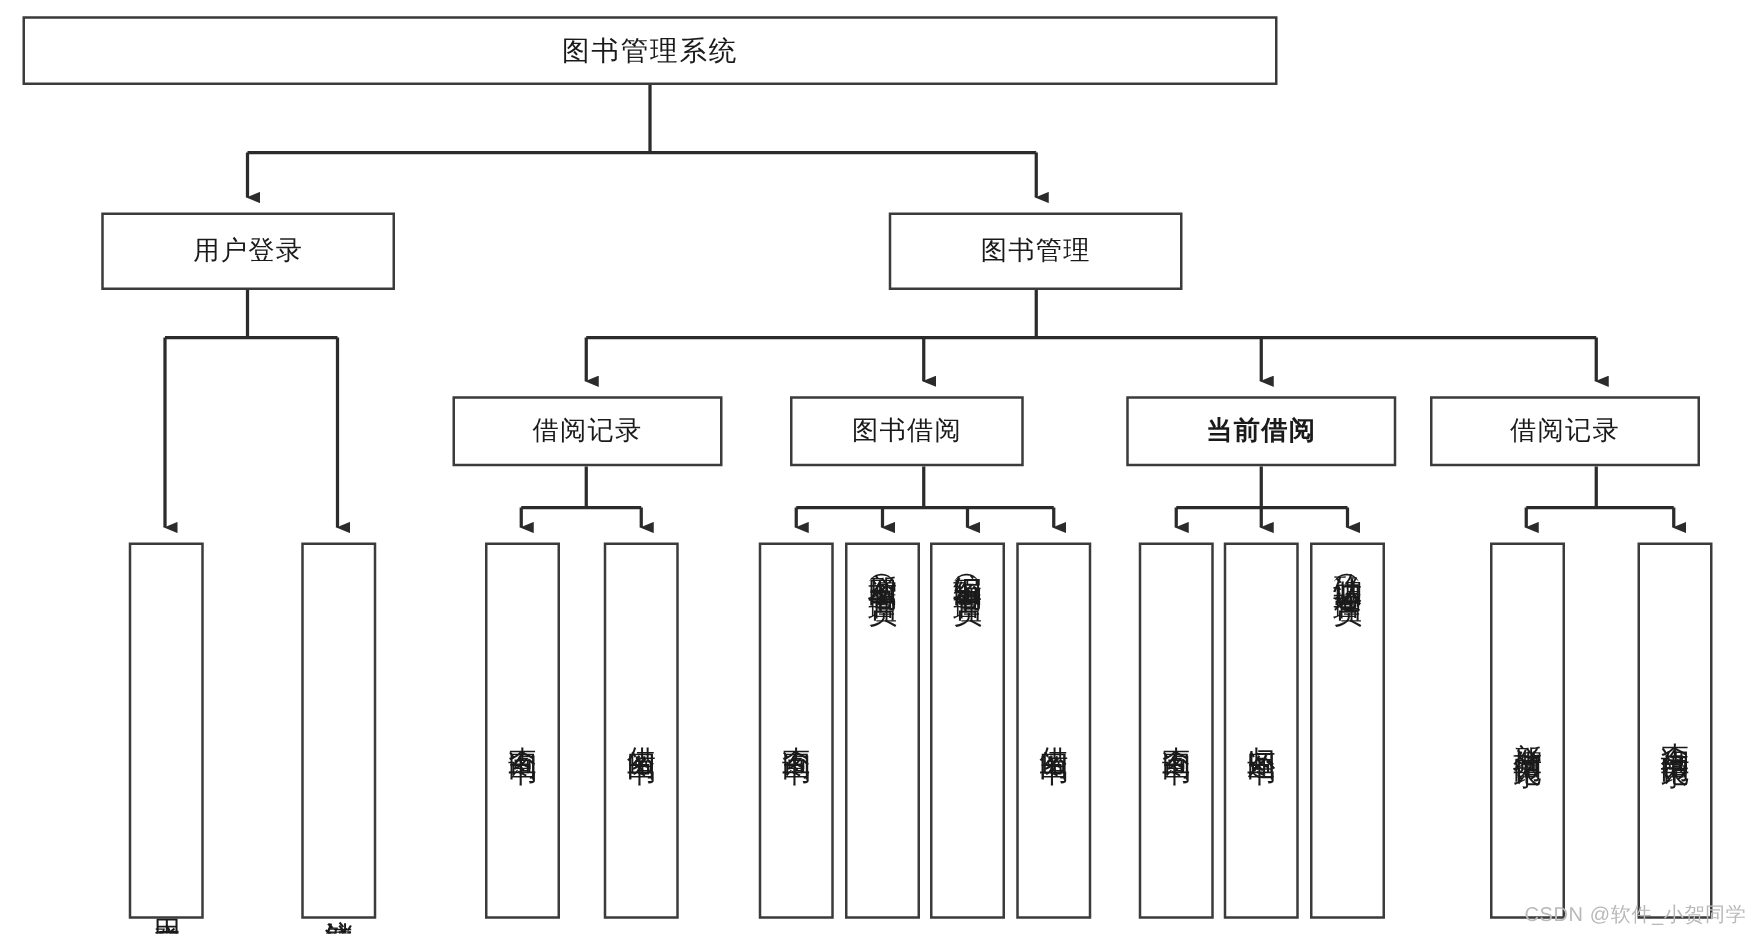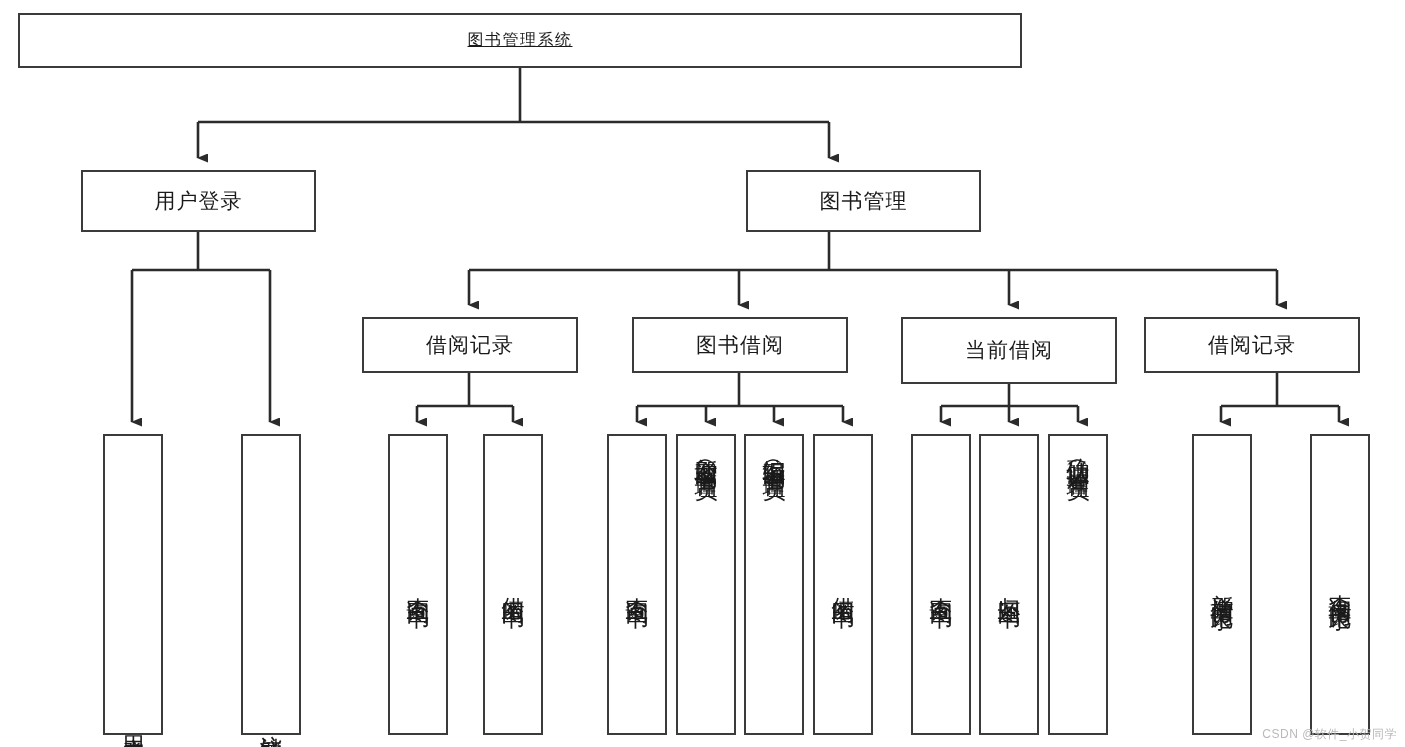--- a/index.html
+++ b/index.html
@@ -42,23 +42,22 @@
     text-align: center;
     line-height: 1.18;
     white-space: pre;
   }
   
   .node.horiz .node-label {
     font-size: 21px;
     letter-spacing: 1px;
   }
   .node.root .node-label {
-    font-size: 16px;
+    font-size: 22px;
     letter-spacing: 1.5px;
-    text-decoration: underline;
   }
   
   .node.vert {
     align-items: center;
     justify-content: center;
     padding: 4px 0;
   }
   .node.vert .node-label {
     writing-mode: vertical-rl;
     text-orientation: upright;
@@ -69,21 +68,21 @@
   .node.vert.align-top {
     align-items: flex-start;
   }
   .node.vert.align-bottom {
     align-items: flex-end;
   }
   #watermark {
     position: absolute;
     right: 8px;
     bottom: 4px;
-    font-size: 12px;
+    font-size: 16px;
     color: #b9b9b9;
     letter-spacing: 0.5px;
     z-index: 5;
     white-space: nowrap;
   }
 </style>
 </head>
 <body>
 
 <div id="diagram-root">
@@ -139,33 +138,33 @@
   </svg>
 
   <div class="node horiz root" style="left:18px; top:13px; width:1004px; height:55px;">
     <span class="node-label">图书管理系统</span>
   </div>
 
   <div class="node horiz" style="left:81px; top:170px; width:235px; height:62px;">
     <span class="node-label">用户登录</span>
   </div>
 
-  <div class="node horiz" style="left:746px; top:170px; width:235px; height:62px;">
+  <div class="node horiz" style="left:711px; top:170px; width:235px; height:62px;">
     <span class="node-label">图书管理</span>
   </div>
 
   <div class="node horiz" style="left:362px; top:317px; width:216px; height:56px;">
     <span class="node-label">借阅记录</span>
   </div>
 
-  <div class="node horiz" style="left:632px; top:317px; width:216px; height:56px;">
+  <div class="node horiz" style="left:632px; top:317px; width:187px; height:56px;">
     <span class="node-label">图书借阅</span>
   </div>
 
-  <div class="node horiz" style="left:901px; top:317px; width:216px; height:67px;">
+  <div class="node horiz" style="left:901px; top:317px; width:216px; height:56px;font-weight:bold;">
     <span class="node-label">当前借阅</span>
   </div>
 
   <div class="node horiz" style="left:1144px; top:317px; width:216px; height:56px;">
     <span class="node-label">借阅记录</span>
   </div>
 
   <div class="node vert align-bottom" style="left:103px; top:434px; width:60px; height:301px;">
     <span class="node-label">用户登录</span>
   </div>

